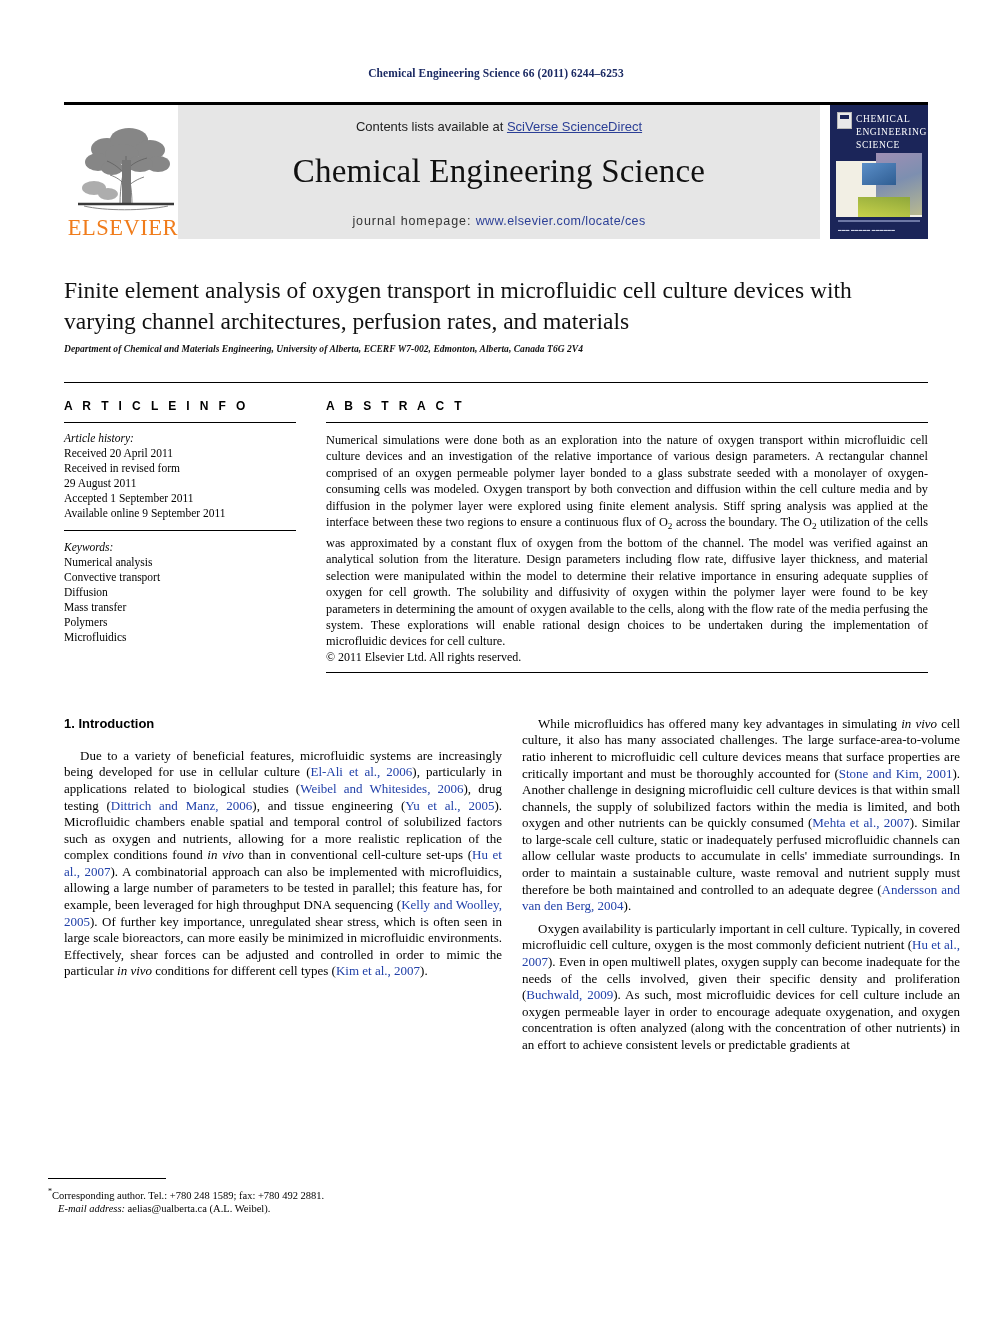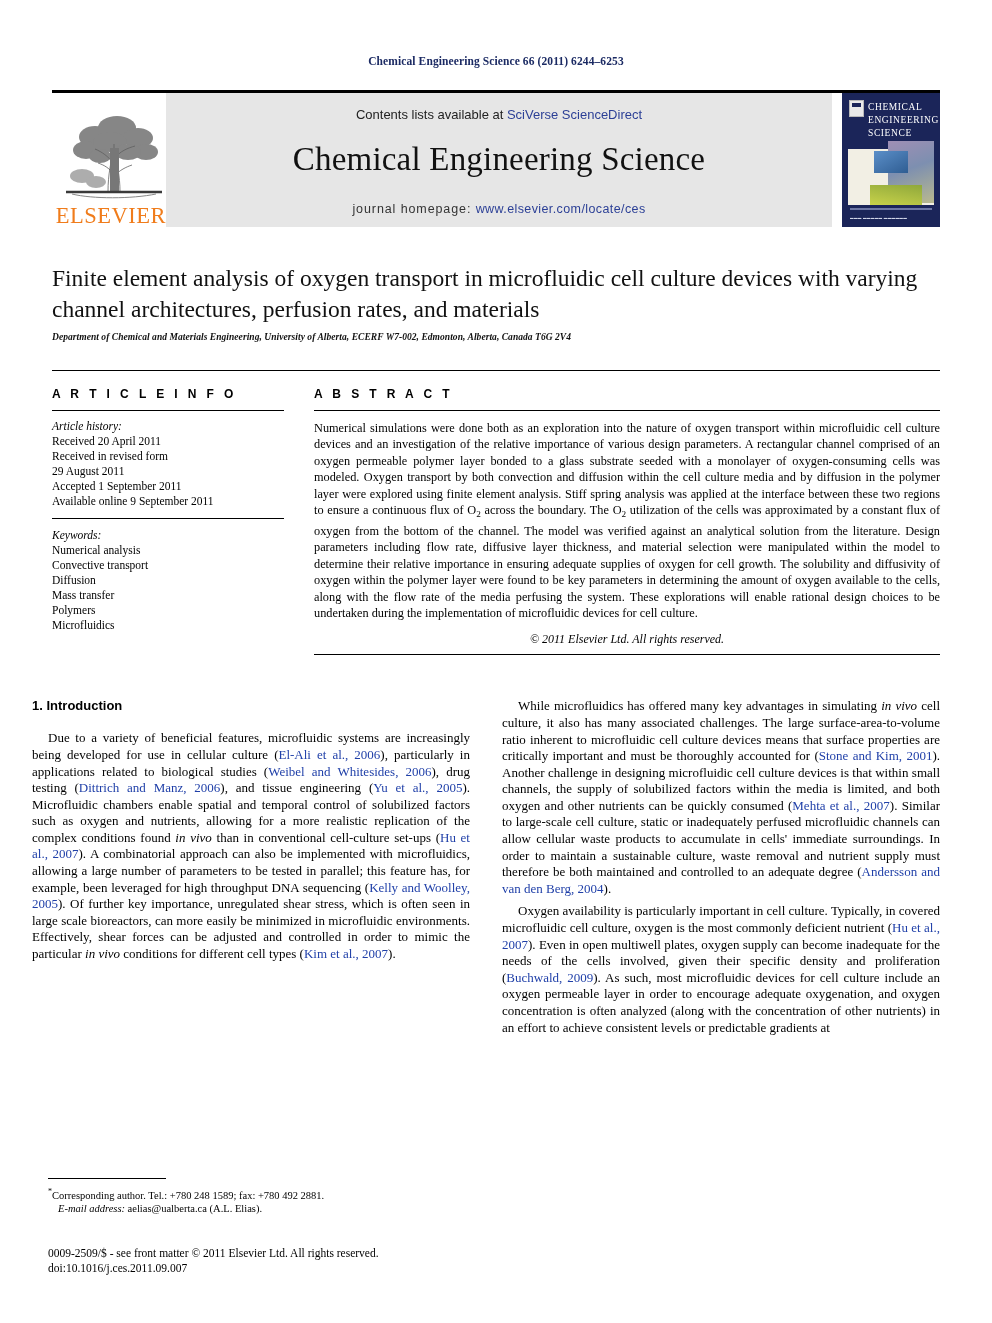--- a/index.html
+++ b/index.html
@@ -12,21 +12,21 @@
     height: 1323px;
     position: relative;
     font-family: "Liberation Serif", "DejaVu Serif", serif;
     color: #000000;
     overflow: hidden;
   }
   .page {
     position: relative;
     width: 992px;
     height: 1293px;
-    padding: 4px;
+    padding: 16px;
     box-sizing: border-box;
   }
 
   
   .running-head {
     text-align: center;
     font-family: "Liberation Serif", serif;
     font-weight: bold;
     font-size: 11.5px;
     color: #1b2a63;
@@ -70,21 +70,21 @@
     align-items: center;
     justify-content: center;
     position: relative;
   }
   .banner-top {
     font-family: "Liberation Sans", sans-serif;
     font-size: 13px;
     color: #222;
     margin-top: 10px;
   }
-  .banner-top .sd-link { color: #2b3f96; }
+  .banner-top .sd-link { color: #2b3f96; text-decoration: underline; }
   .journal-title {
     font-family: "Liberation Serif", serif;
     font-size: 33px;
     color: #111;
     margin-top: 19px;
     letter-spacing: 0.2px;
   }
   .banner-bottom {
     font-family: "Liberation Sans", sans-serif;
     font-size: 12.5px;
@@ -211,32 +211,29 @@
     font-family: "Liberation Serif", serif;
     font-size: 12.3px;
     line-height: 16.4px;
     text-align: justify;
     margin-top: 9px;
     color: #000;
   }
   .copyright {
     font-family: "Liberation Serif", serif;
     font-size: 12px;
-    text-align: center;
-    margin-top: 11px;
-    font-style: italic;
+    text-align: left;
   }
   .abs-rule-bottom { border-top: 1px solid #000; margin-top: 7px; }
 
   
   .body-cols {
     margin: 43px 48px 0 48px;
     display: flex;
-    gap: 32px;
-    justify-content: flex-end;
+    gap: 20px;
   }
   .bcol { width: 438px; flex: 0 0 438px; position: relative; }
   h2.section-title {
     font-family: "Liberation Sans", sans-serif;
     font-size: 13px;
     font-weight: bold;
     margin: 0 0 17px 0;
     color: #000;
   }
   p.para {
@@ -386,22 +383,18 @@
     <div class="bcol">
       <p class="para"><span>While microfluidics has offered many key advantages in simulating </span><i>in vivo</i><span> cell culture, it also has many associated challenges. The large surface-area-to-volume ratio inherent to microfluidic cell culture devices means that surface properties are critically important and must be thoroughly accounted for (</span><a class="cite" href="#">Stone and Kim, 2001</a><span>). Another challenge in designing microfluidic cell culture devices is that within small channels, the supply of solubilized factors within the media is limited, and both oxygen and other nutrients can be quickly consumed (</span><a class="cite" href="#">Mehta et al., 2007</a><span>). Similar to large-scale cell culture, static or inadequately perfused microfluidic channels can allow cellular waste products to accumulate in cells' immediate surroundings. In order to maintain a sustainable culture, waste removal and nutrient supply must therefore be both maintained and controlled to an adequate degree (</span><a class="cite" href="#">Andersson and van den Berg, 2004</a><span>).</span></p>
       <p class="para"><span>Oxygen availability is particularly important in cell culture. Typically, in covered microfluidic cell culture, oxygen is the most commonly deficient nutrient (</span><a class="cite" href="#">Hu et al., 2007</a><span>). Even in open multiwell plates, oxygen supply can become inadequate for the needs of the cells involved, given their specific density and proliferation (</span><a class="cite" href="#">Buchwald, 2009</a><span>). As such, most microfluidic devices for cell culture include an oxygen permeable layer in order to encourage adequate oxygenation, and oxygen concentration is often analyzed (along with the concentration of other nutrients) in an effort to achieve consistent levels or predictable gradients at</span></p>
     </div>
   </div>
 
   <div class="footnote-area">
     <div class="fn-rule"></div>
     <div class="footnote">
       <div><span class="star">*</span><span>Corresponding author. Tel.: +780 248 1589; fax: +780 492 2881.</span></div>
-      <div style="padding-left:10px;"><span class="em">E-mail address:</span><span> aelias@ualberta.ca (A.L. Elias).</span></div>
+      <div style="padding-left:10px;"><span class="em">E-mail address:</span><span> aelias@ualberta.ca (A.L. Weibel).</span></div>
     </div>
   </div>
 
-  <div class="imprint">
-    <div>0009-2509/$ - see front matter © 2011 Elsevier Ltd. All rights reserved.</div>
-    <div>doi:10.1016/j.ces.2011.09.007</div>
-  </div>
 
 </div>
 
 </body></html>

